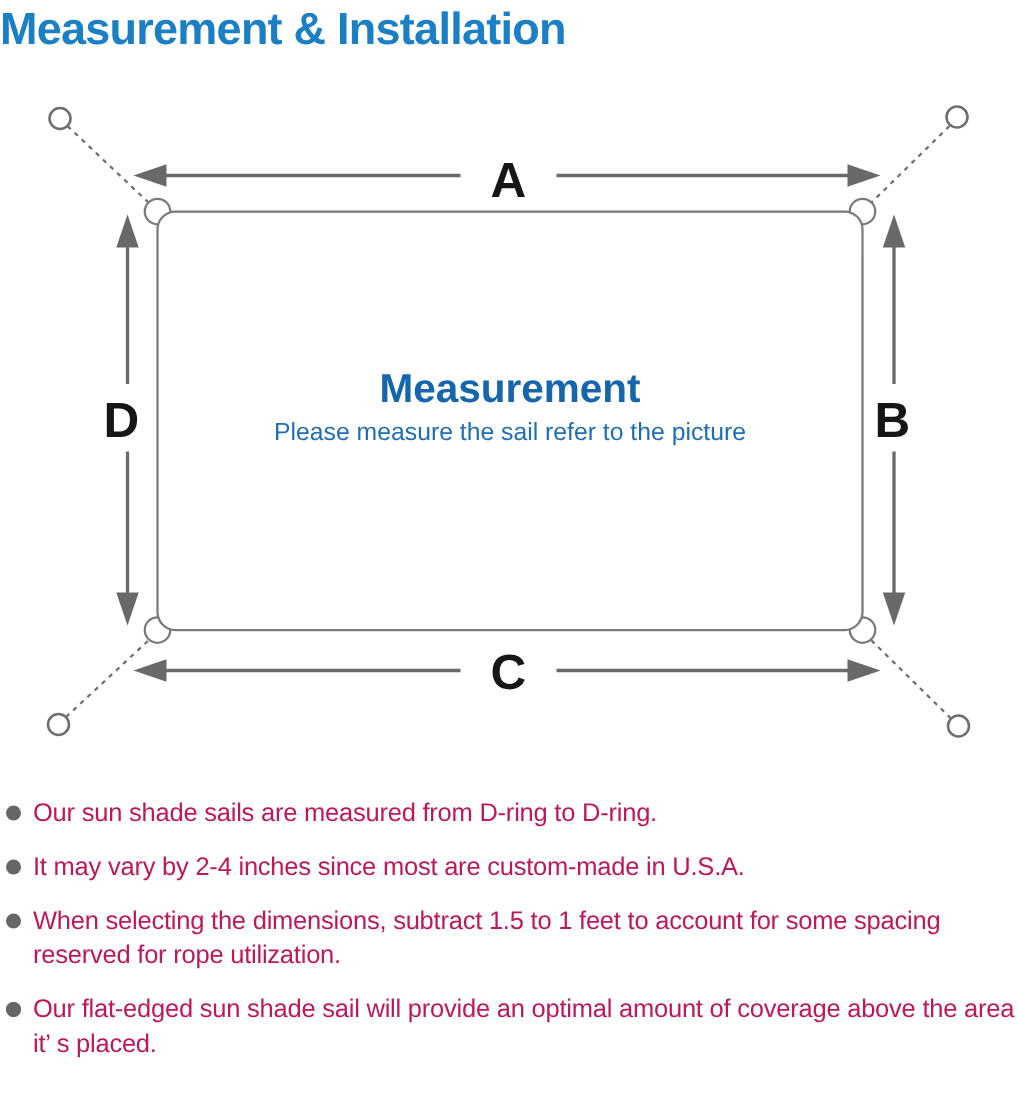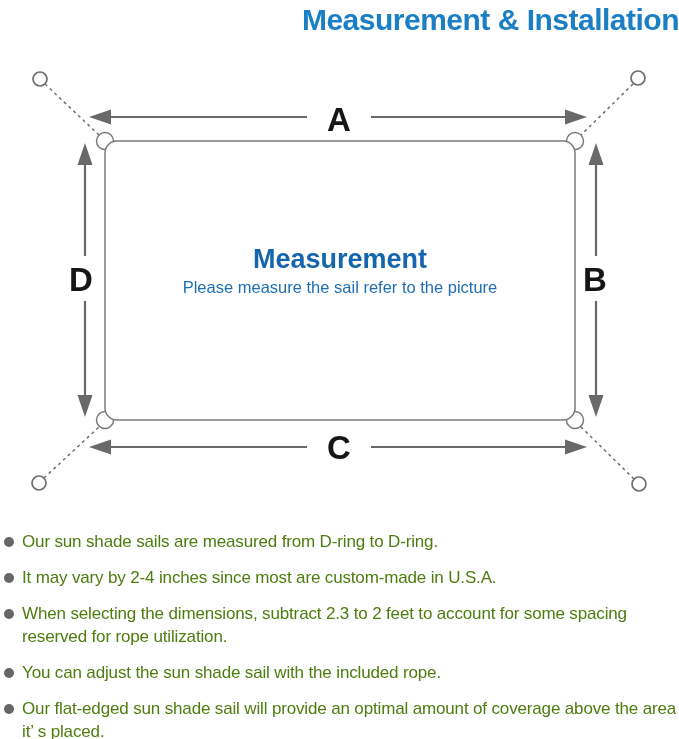--- a/index.html
+++ b/index.html
@@ -8,21 +8,21 @@
     background: #ffffff;
     font-family: "Liberation Sans", sans-serif;
     position: relative;
     overflow: hidden;
   }
   .page { position: absolute; inset: 0; }
 
   .title {
     position: absolute;
     top: 3px; left: 0; right: 0;
-    text-align: right;
+    text-align: left;
     font-size: 30px;
     font-weight: 700;
     letter-spacing: -0.5px;
     color: #1b7fc5;
   }
 
   .diagram {
     position: absolute;
     top: 60px; left: 0;
     width: 679px; height: 450px;
@@ -56,21 +56,21 @@
     margin: 0; padding: 0;
   }
   .notes li {
     position: relative;
     padding-left: 22px;
     padding-right: 1px;
     margin-bottom: 13px;
     font-size: 17px;
     letter-spacing: -0.15px;
     line-height: 23px;
-    color: #4d7c0f;
+    color: #be185d;
   }
   .notes li .dot {
     position: absolute;
     left: 4px; top: 7px;
     width: 10px; height: 10px;
     border-radius: 50%;
     background: #666666;
   }
 </style>
 </head>
@@ -140,25 +140,24 @@
     <li>
       <span class="dot"></span>
       <span>Our sun shade sails are measured from D-ring to D-ring.</span>
     </li>
     <li>
       <span class="dot"></span>
       <span>It may vary by 2-4 inches since most are custom-made in U.S.A.</span>
     </li>
     <li>
       <span class="dot"></span>
-      <span>When selecting the dimensions, subtract 2.3 to 2 feet to account for some spacing reserved for rope utilization.</span>
+      <span>When selecting the dimensions, subtract 1.5 to 1 feet to account for some spacing reserved for rope utilization.</span>
     </li>
     <li>
       <span class="dot"></span>
-      <span>You can adjust the sun shade sail with the included rope.</span>
     </li>
     <li>
       <span class="dot"></span>
       <span>Our flat-edged sun shade sail will provide an optimal amount of coverage above the area it’ s placed.</span>
     </li>
   </ul>
 
 </div>
 
 </body></html>

